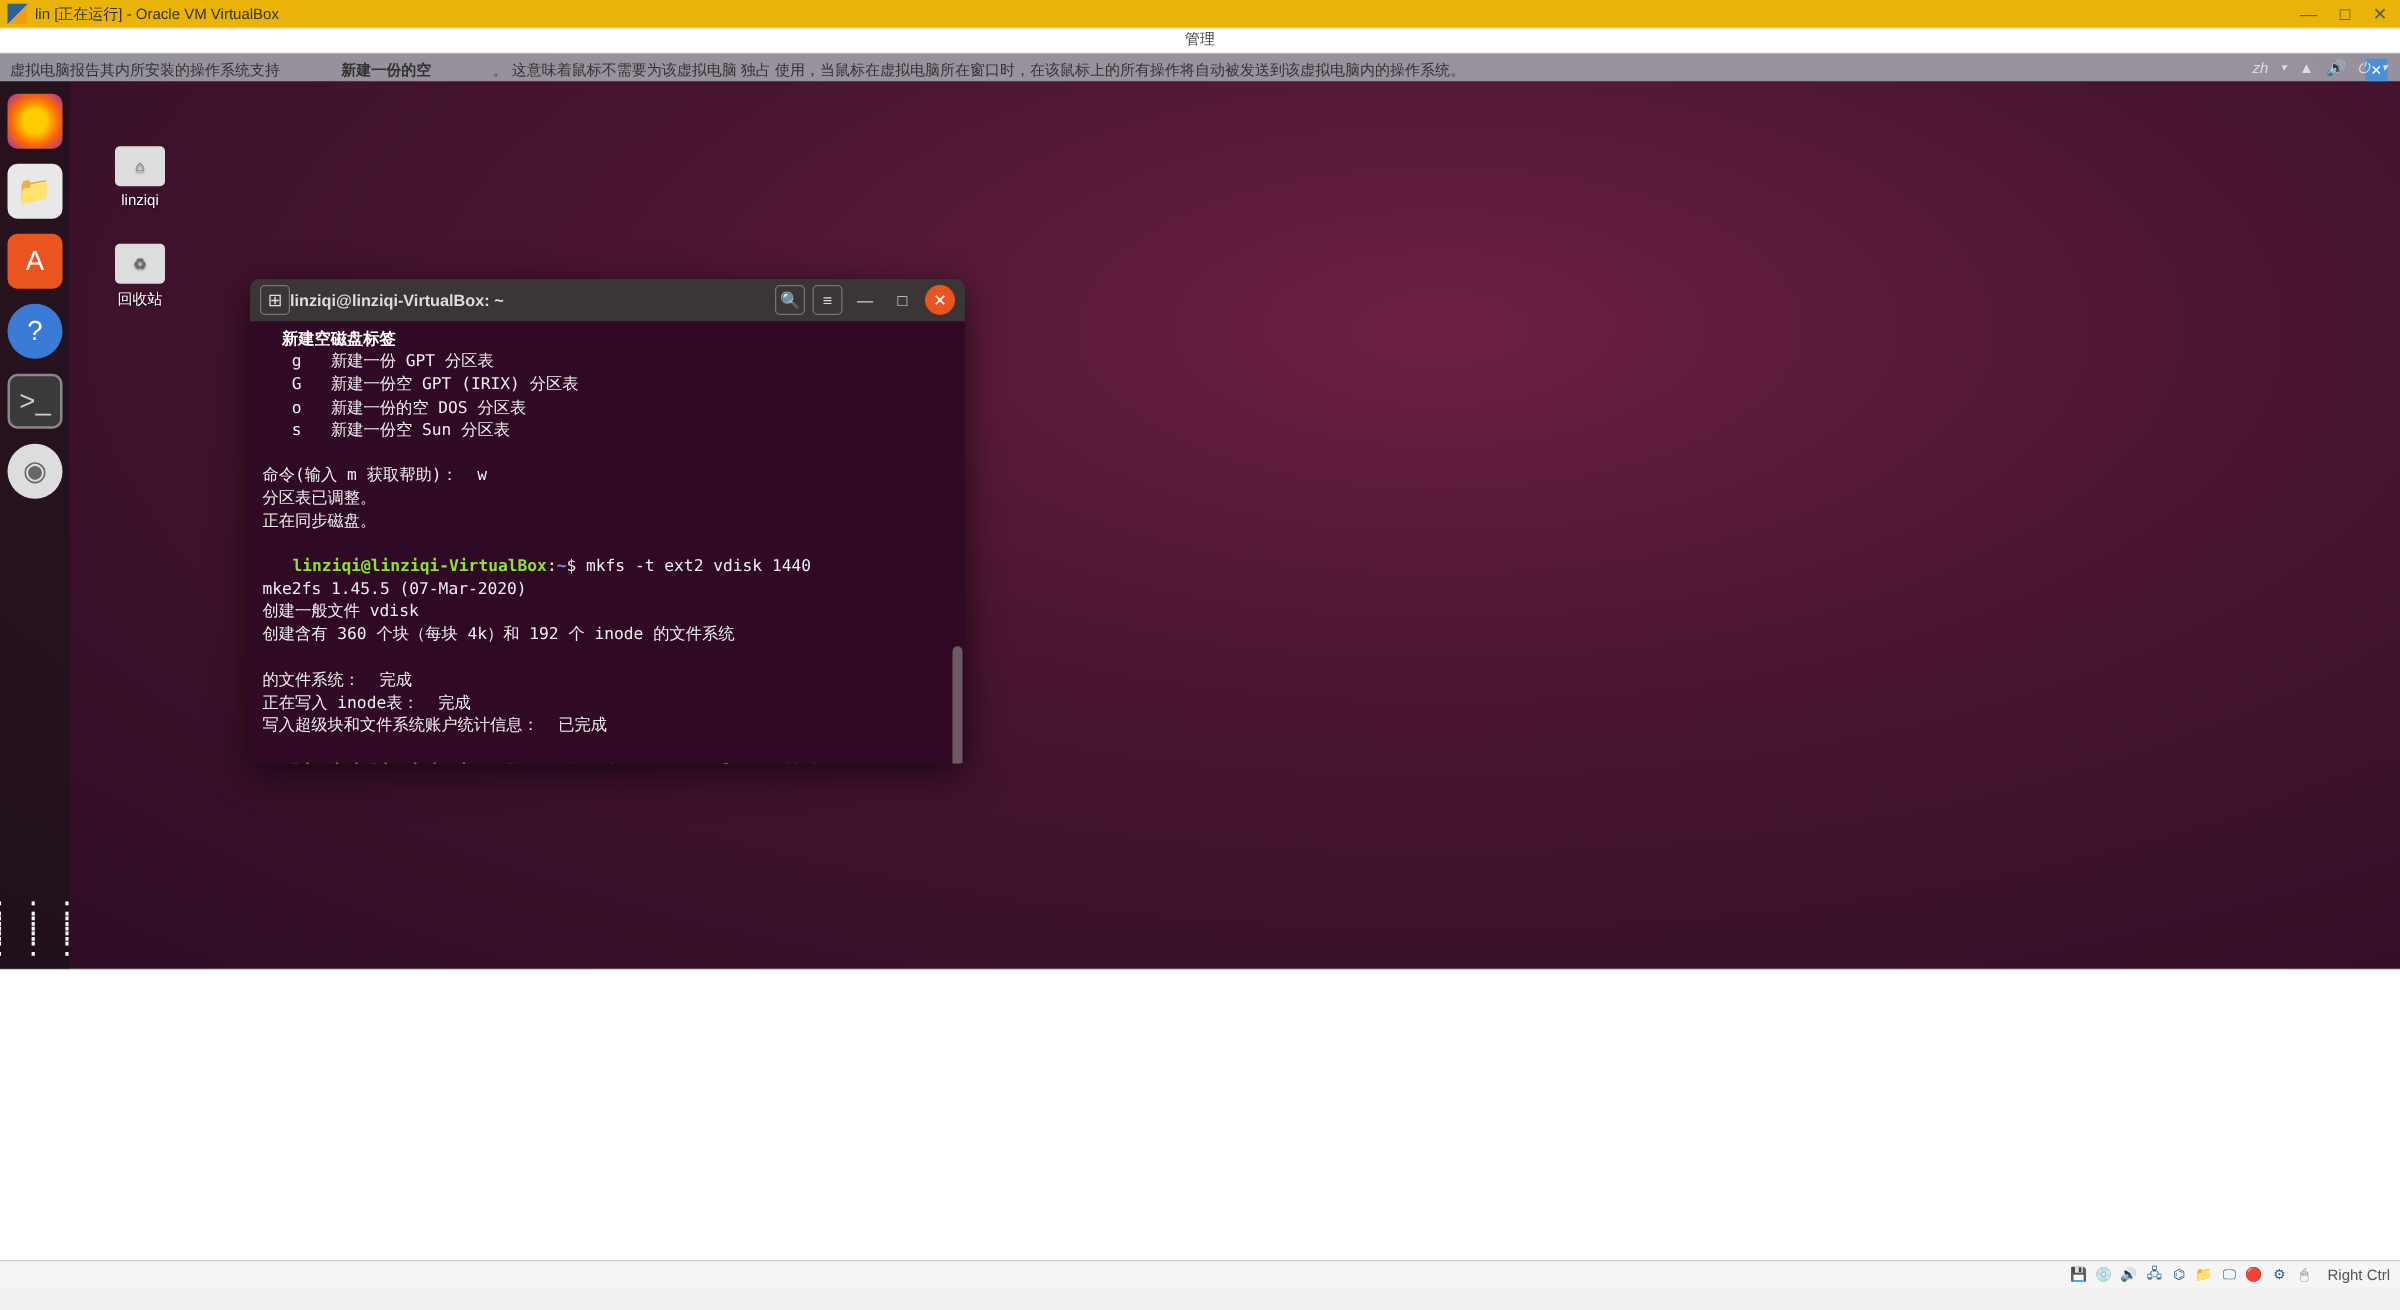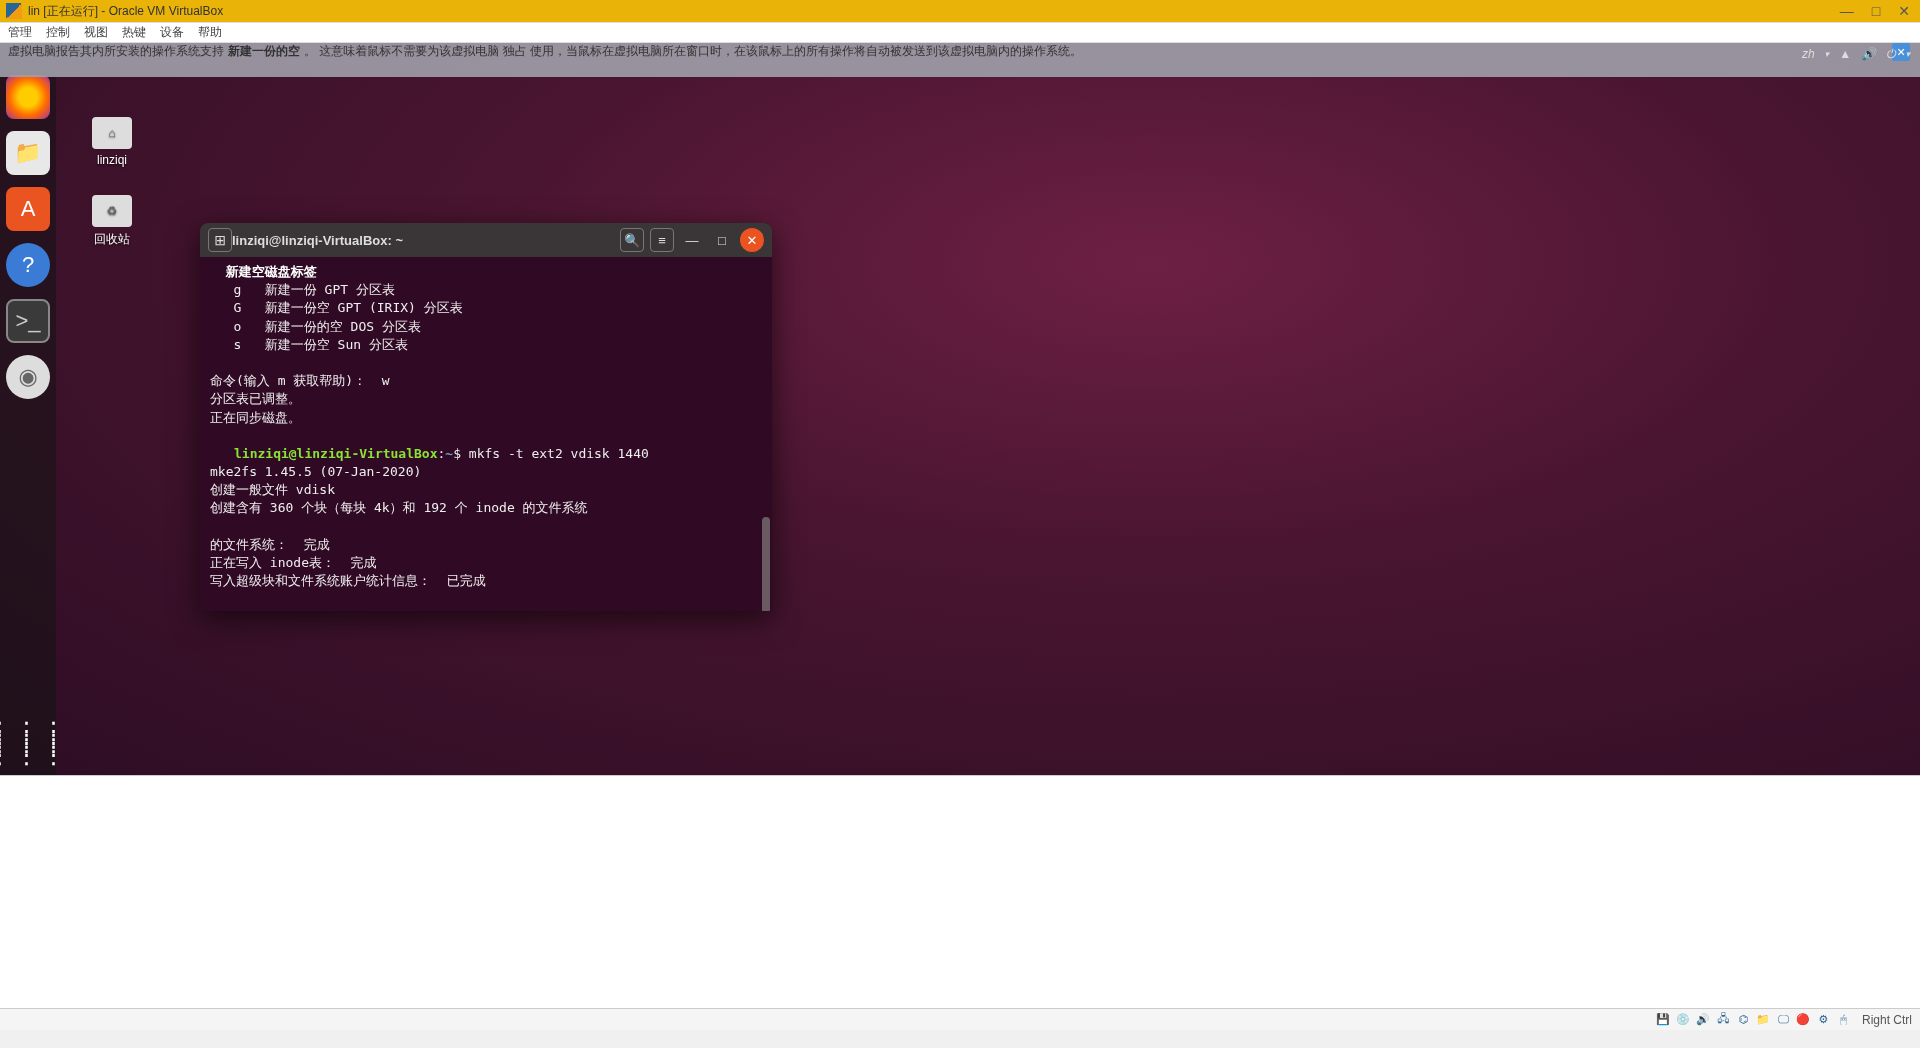--- a/index.html
+++ b/index.html
@@ -20,33 +20,35 @@
   width: 16px; height: 16px; margin-right: 6px;
   background: linear-gradient(135deg,#2a6496 50%,#f39c12 50%);
 }
 .host-titlebar .title { flex: 1; }
 .host-winbtns { display: flex; gap: 18px; font-size: 14px; color: #555; margin-right: 4px; }
 .host-menubar {
   height: 20px; background: #fff;
   display: flex; align-items: center; gap: 14px;
   padding: 0 8px; font-size: 12px; color: #444;
   border-bottom: 1px solid #ddd;
+  flex-direction: column;
 }
 .vm-area {
   position: relative;
   width: 100%; height: 732px;
   background: radial-gradient(ellipse at 60% 30%, #6d2044 0%, #4a1530 40%, #2d0d24 100%);
 }
 .info-banner {
   position: absolute; top: 0; left: 0; right: 0;
-  height: 34px;
+  height: 22px;
   background: rgba(160,160,170,0.9);
   color: #333; font-size: 12px;
-  display: flex; align-items: flex-start; padding: 0 8px;
+  display: flex; align-items: flex-end; padding: 0 8px;
   z-index: 5;
+  gap: 45px;
 }
 .info-banner b { font-weight: bold; margin: 0 4px; }
 .info-banner .banner-close { margin-left: auto; width: 18px; height: 18px; background: #4a90d9; color:#fff; display:flex; align-items:center; justify-content:center; font-size:11px; border-radius:2px; margin-right:2px;}
 .ubuntu-topbar {
   position: absolute; top: 0; right: 0;
   height: 22px; display: flex; align-items: center;
   gap: 10px; color: #ddd; font-size: 12px; padding: 0 10px;
   z-index: 6;
   font-style: italic;
 }
@@ -187,21 +189,21 @@
 <span>   g   新建一份 GPT 分区表</span>
 <span>   G   新建一份空 GPT (IRIX) 分区表</span>
 <span>   o   新建一份的空 DOS 分区表</span>
 <span>   s   新建一份空 Sun 分区表</span>
 <span></span>
 <span>命令(输入 m 获取帮助)：  w</span>
 <span>分区表已调整。</span>
 <span>正在同步磁盘。</span>
 <span></span>
 <span class="prompt-user">linziqi@linziqi-VirtualBox</span>:<span class="prompt-path">~</span><span>$ mkfs -t ext2 vdisk 1440</span>
-<span>mke2fs 1.45.5 (07-Jan-2020)</span>
+<span>mke2fs 1.45.5 (07-Mar-2020)</span>
 <span>创建一般文件 vdisk</span>
 <span>创建含有 360 个块（每块 4k）和 192 个 inode 的文件系统</span>
 <span></span>
 <span>的文件系统：  完成</span>
 <span>正在写入 inode表：  完成</span>
 <span>写入超级块和文件系统账户统计信息：  已完成</span>
 <span></span>
 <span class="prompt-user">linziqi@linziqi-VirtualBox</span>:<span class="prompt-path">~</span><span>$ sudo mount -o loop vdisk /mnt</span>
 
 :

